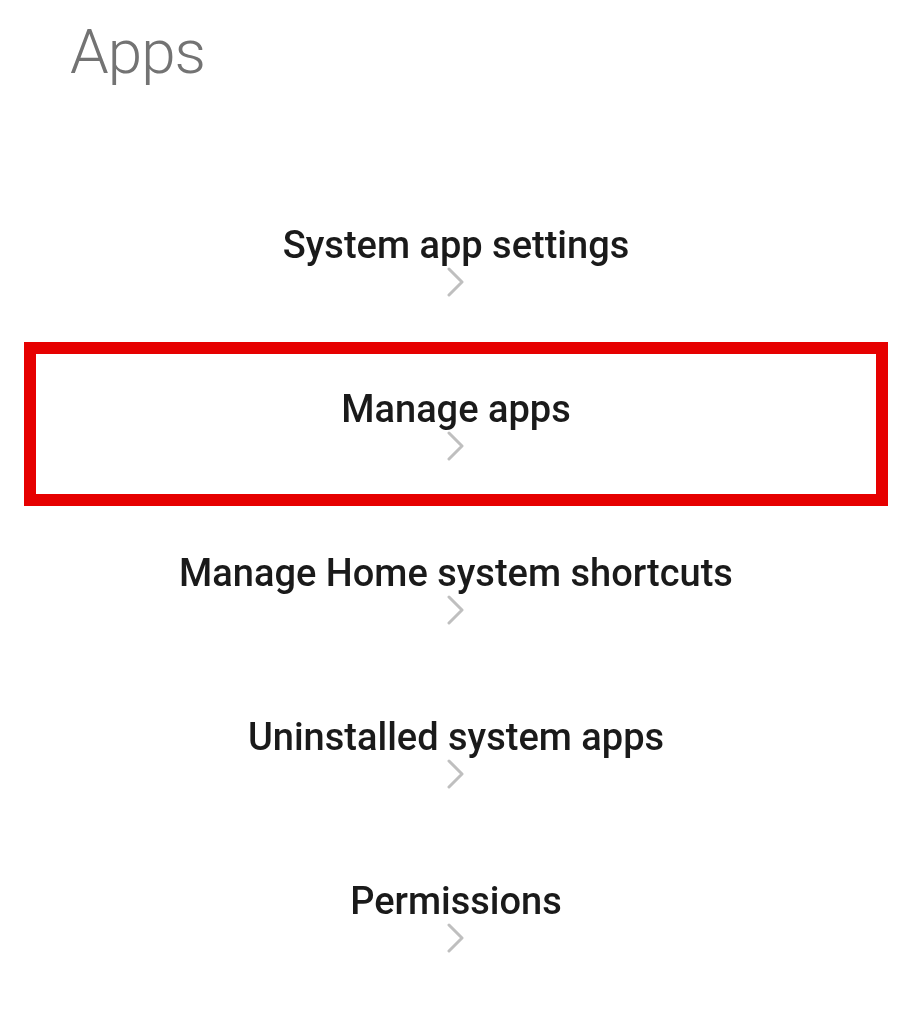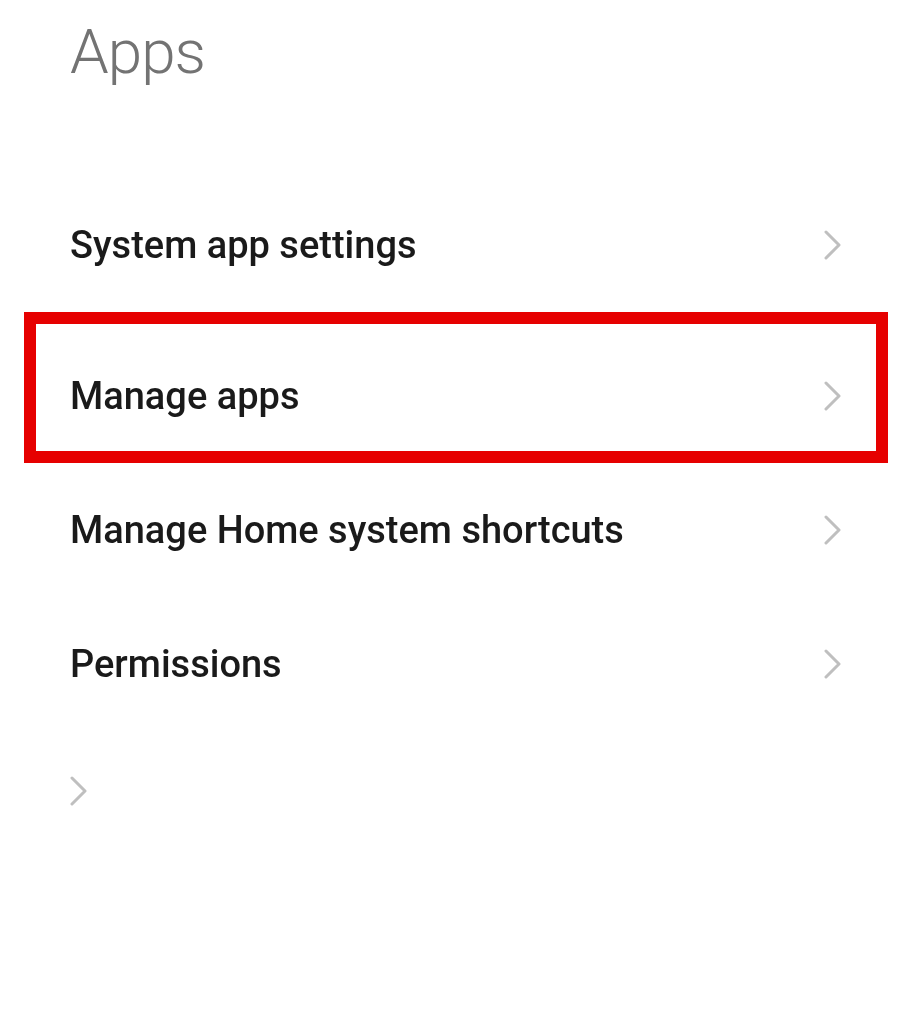--- a/index.html
+++ b/index.html
@@ -23,40 +23,41 @@
     }
     .settings-list {
       margin-top: 90px;
     }
     .settings-item {
       display: flex;
       align-items: center;
       justify-content: space-between;
       padding: 45px 70px 45px 70px;
       cursor: pointer;
+      flex-direction: column;
     }
     .settings-item-label {
       font-size: 38px;
       font-weight: 500;
       color: #1a1a1a;
     }
     .chevron-icon {
       width: 18px;
       height: 30px;
       flex-shrink: 0;
     }
     .chevron-icon svg {
       width: 100%;
       height: 100%;
       display: block;
     }
     .highlighted {
       border: 12px solid #e60000;
       margin: 0 24px;
-      padding: 50px 34px 33px 34px;
+      padding: 33px 34px 33px 34px;
     }
   </style>
 </head>
 <body>
 
 <h1 class="page-title">Apps</h1>
 
 <div class="settings-list">
 
   <div class="settings-item">
@@ -79,20 +80,28 @@
 
   <div class="settings-item">
     <span class="settings-item-label">Manage Home system shortcuts</span>
     <span class="chevron-icon">
       <svg viewBox="0 0 18 30">
           <path d="M2 2 L15 15 L2 28" stroke="#bfbfbf" stroke-width="3" fill="none" stroke-linecap="round" stroke-linejoin="round"></path>
         </svg>
     </span>
   </div>
 
+  <div class="settings-item">
+    <span class="settings-item-label">Uninstalled system apps</span>
+    <span class="chevron-icon">
+      <svg viewBox="0 0 18 30">
+          <path d="M2 2 L15 15 L2 28" stroke="#bfbfbf" stroke-width="3" fill="none" stroke-linecap="round" stroke-linejoin="round"></path>
+        </svg>
+    </span>
+  </div>
 
   <div class="settings-item">
     <span class="settings-item-label">Permissions</span>
     <span class="chevron-icon">
       <svg viewBox="0 0 18 30">
           <path d="M2 2 L15 15 L2 28" stroke="#bfbfbf" stroke-width="3" fill="none" stroke-linecap="round" stroke-linejoin="round"></path>
         </svg>
     </span>
   </div>
 

